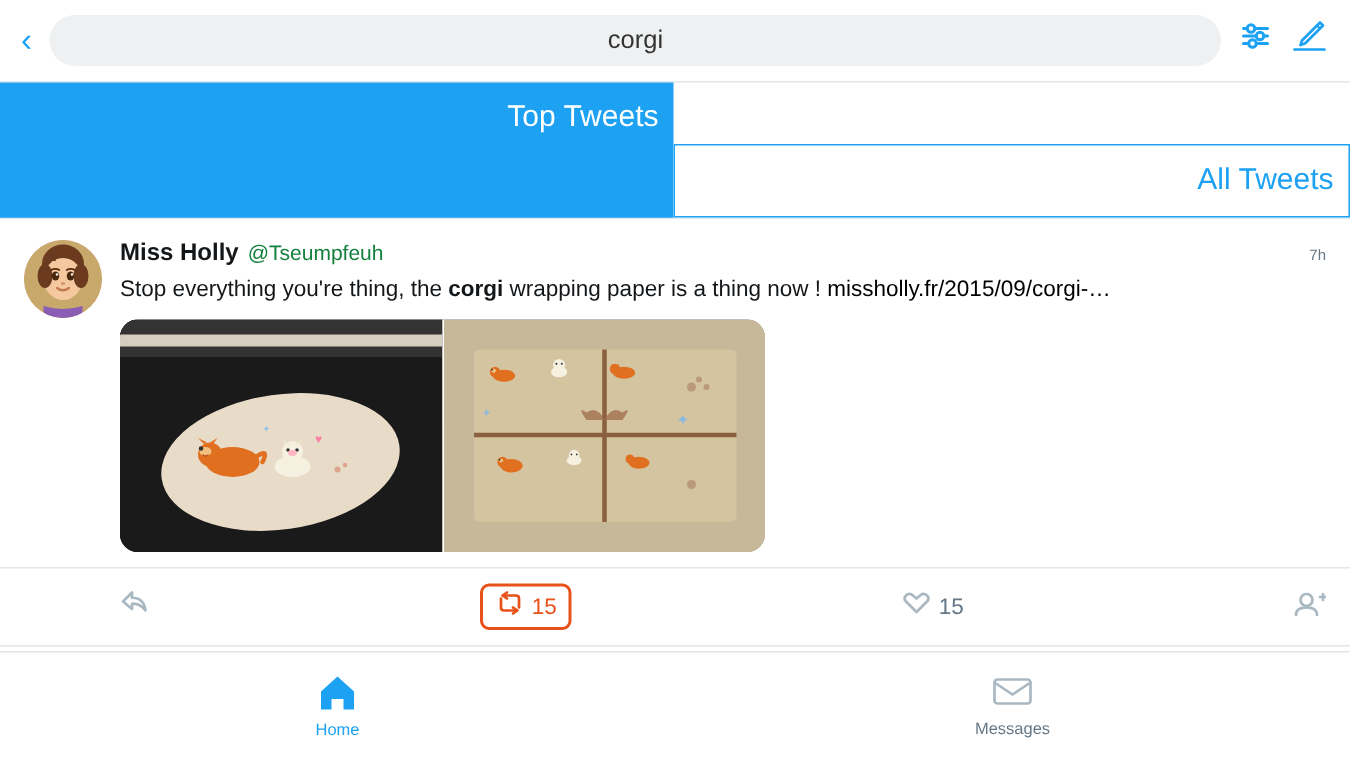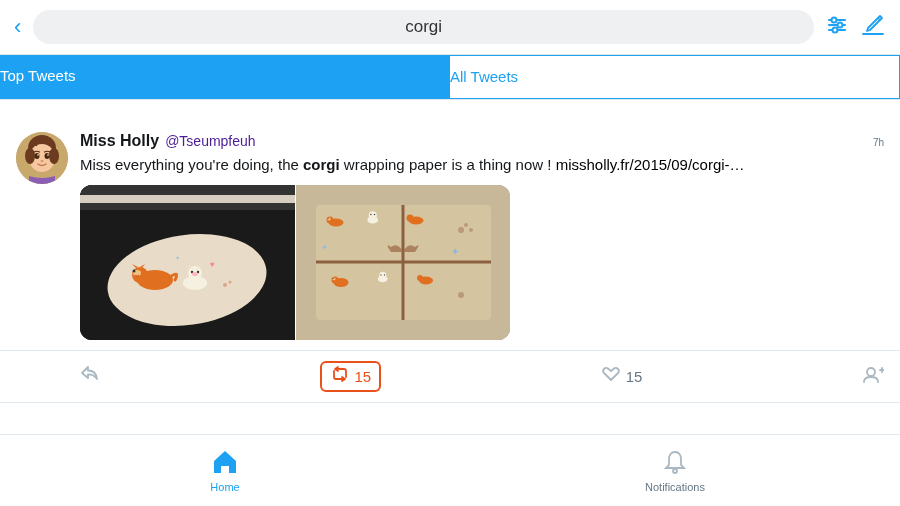--- a/index.html
+++ b/index.html
@@ -58,45 +58,45 @@
       flex-shrink: 0;
     }
 
     
     .tabs {
       display: flex;
       border-bottom: 1px solid #e1e8ed;
     }
     .tab {
       flex: 1;
-      text-align: left;
-      padding: 12px 0;
-      font-size: 15px;
+      text-align: right;
+      padding: 12px 10px;
+      font-size: 20px;
       font-weight: 500;
       cursor: pointer;
       border-bottom: 3px solid transparent;
     }
     .tab.active {
       background: #1da1f2;
       color: #fff;
       border-bottom: 3px solid #1da1f2;
     }
     .tab.inactive {
       background: #fff;
       color: #1da1f2;
       border: 1px solid #1da1f2;
+      margin-top: 41px;
     }
 
     
     .tweet-container {
       padding: 14px 16px 10px 16px;
       display: flex;
       gap: 12px;
       border-bottom: 1px solid #e1e8ed;
-      margin-top: 18px;
     }
     .avatar {
       width: 52px;
       height: 52px;
       border-radius: 50%;
       overflow: hidden;
       flex-shrink: 0;
       background: #c8a87a;
     }
 
@@ -120,21 +120,21 @@
       align-items: baseline;
       gap: 6px;
     }
     .username {
       font-weight: 700;
       font-size: 16px;
       color: #14171a;
     }
     .handle {
       font-size: 14px;
-      color: #4c1d95;
+      color: #15803d;
     }
     .tweet-time {
       font-size: 10px;
       color: #657786;
     }
     .tweet-text {
       font-size: 15px;
       color: #14171a;
       line-height: 1.5;
       margin-bottom: 6px;
@@ -305,21 +305,21 @@
 
   <div class="tweet-content">
     <div class="tweet-header">
       <div class="tweet-user">
         <span class="username">Miss Holly</span>
         <span class="handle">@Tseumpfeuh</span>
       </div>
       <span class="tweet-time">7h</span>
     </div>
     <div class="tweet-text">
-      <span>Miss everything you're doing, the </span><span class="bold">corgi</span><span> wrapping paper is a thing now !</span> <a class="tweet-link">missholly.fr/2015/09/corgi-…</a>
+      <span>Stop everything you're thing, the </span><span class="bold">corgi</span><span> wrapping paper is a thing now !</span> <a class="tweet-link">missholly.fr/2015/09/corgi-…</a>
     </div>
 
     <div class="tweet-image">
 
       <div class="img-left">
         <svg width="215" height="155" viewBox="0 0 215 155">
           <rect width="215" height="155" fill="#1a1a1a"></rect>
 
           <rect x="0" y="0" width="215" height="25" fill="#333"></rect>
           <rect x="0" y="10" width="215" height="8" fill="#e8e0d0" opacity="0.9"></rect>
@@ -458,20 +458,20 @@
   <div class="nav-item active">
     <span class="nav-icon">
       <svg width="28" height="26" viewBox="0 0 28 26" fill="none">
         <path d="M3 12 L14 2 L25 12 L25 24 L18 24 L18 17 L10 17 L10 24 L3 24 Z" fill="#1da1f2"></path>
       </svg>
     </span>
     <span class="nav-label" style="color:#1da1f2">Home</span>
   </div>
   <div class="nav-item">
     <span class="nav-icon">
-      <svg width="26" height="26" viewBox="0 0 26 26" fill="none">
-        <path d="M13 3 Q13 3 13 3 C9 3 7 6 7 10 L7 16 L4 19 L22 19 L19 16 L19 10 C19 6 17 3 13 3 Z" fill="none" stroke="#aab8c2" stroke-width="1.8"></path>
-        <circle cx="13" cy="22" r="2" fill="none" stroke="#aab8c2" stroke-width="1.8"></circle>
-      </svg>
-    </span>
-    <span class="nav-label">Notifications</span>
+      <svg width="28" height="24" viewBox="0 0 28 24" fill="none">
+        <rect x="2" y="3" width="24" height="16" rx="2" fill="none" stroke="#aab8c2" stroke-width="1.8"></rect>
+        <path d="M2 5 L14 13 L26 5" stroke="#aab8c2" stroke-width="1.8" fill="none" stroke-linecap="round"></path>
+      </svg>
+    </span>
+    <span class="nav-label">Messages</span>
   </div>
 </div>
 
 </body></html>

